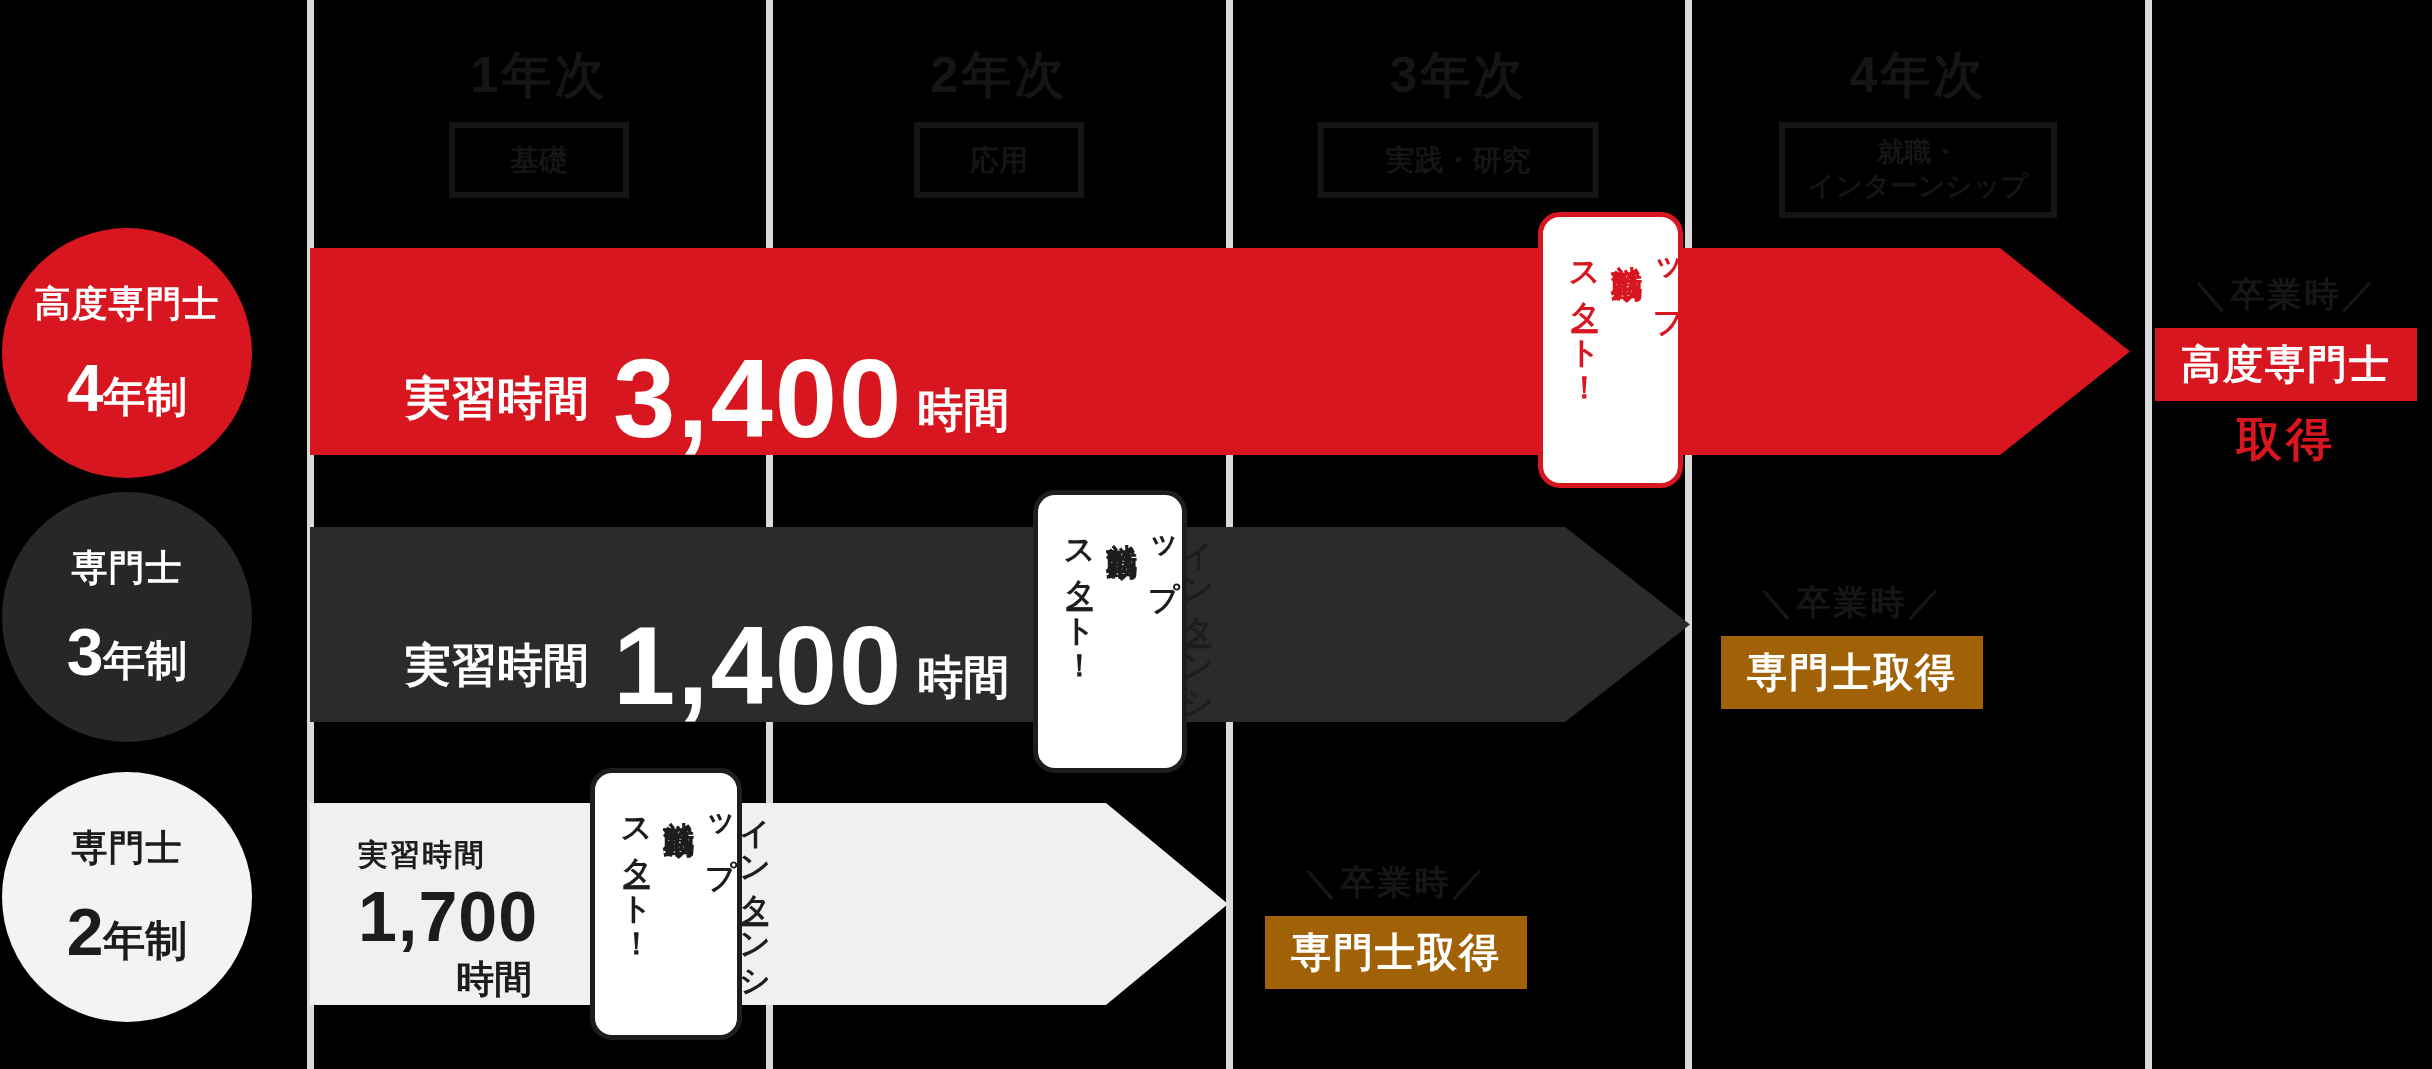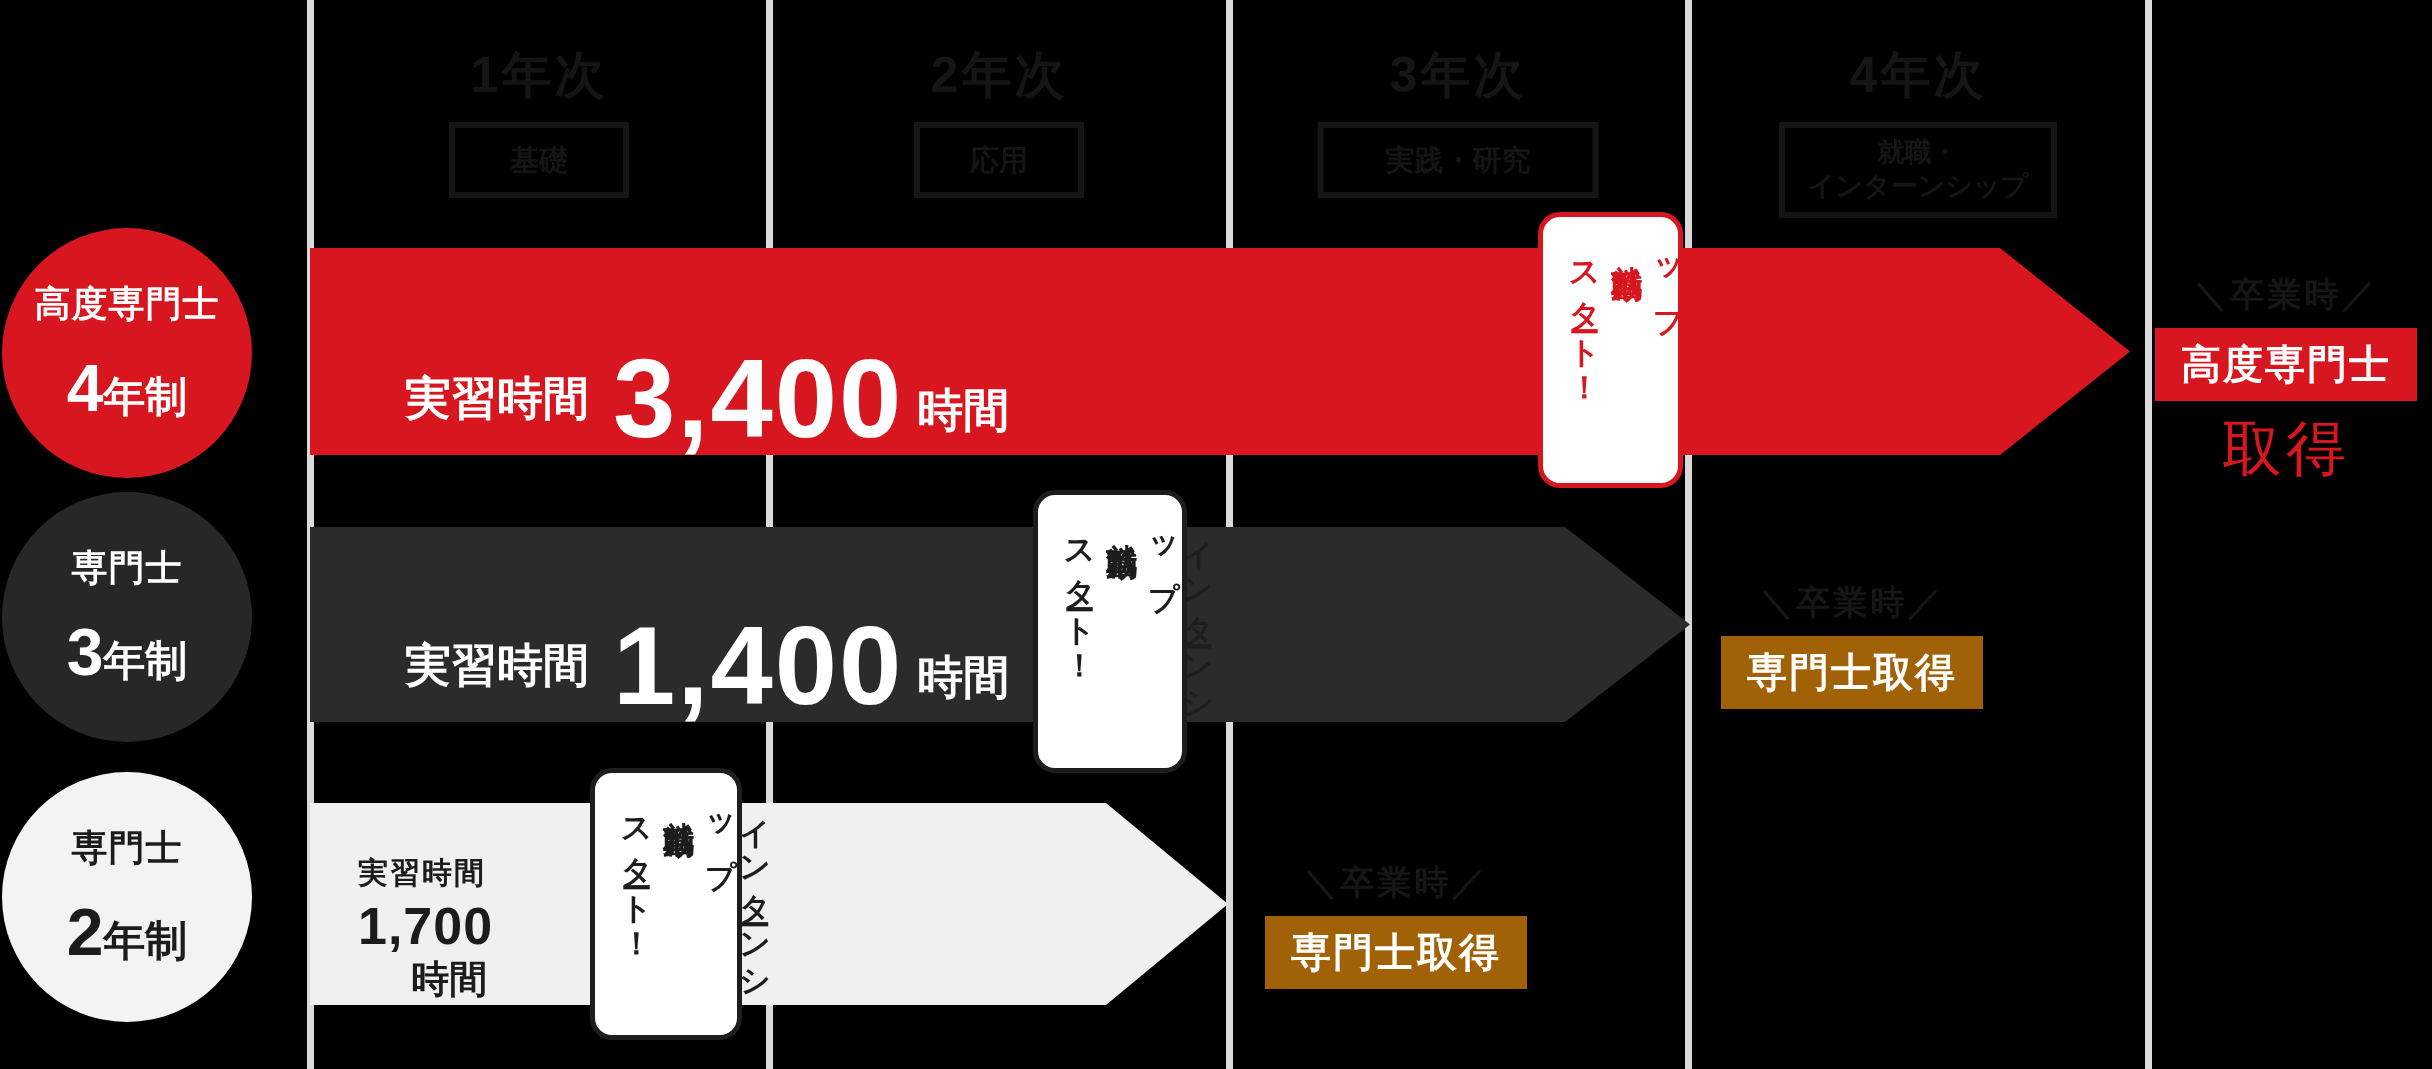--- a/index.html
+++ b/index.html
@@ -34,37 +34,37 @@
   .bar-dark  { background:#2b2b2b;
     clip-path:polygon(0 0, calc(100% - 125px) 0, 100% 50%, calc(100% - 125px) 100%, 0 100%); }
   .bar-light { background:#f0f0f0;
     clip-path:polygon(0 0, calc(100% - 122px) 0, 100% 50%, calc(100% - 122px) 100%, 0 100%); }
   .hours { display:flex; align-items:center; color:#fff; margin-left:95px; white-space:nowrap; }
   .hours .prefix { font-size:46px; font-weight:bold; }
   .hours .value  { font-size:112px; font-weight:bold; line-height:1; margin:0 14px 0 24px; letter-spacing:2px; }
   .hours .unit   { font-size:46px; font-weight:bold; position:relative; top:12px; }
   .hours-small { display:block; margin-left:48px; color:#1c1c1c; white-space:nowrap; }
   .hours-small .prefix { display:block; font-size:30px; font-weight:bold; letter-spacing:2px; }
-  .hours-small .value  { display:block; font-size:52px; font-weight:bold; line-height:1; margin-top:6px; letter-spacing:1px; }
+  .hours-small .value  { display:block; font-size:70px; font-weight:bold; line-height:1; margin-top:6px; letter-spacing:1px; }
   .hours-small .unit   { display:block; font-size:38px; font-weight:bold; text-align:right; margin-top:2px; padding-right:6px; }
   
   .callout { position:absolute; background:#fff; border-radius:22px; padding:24px 16px; z-index:5; }
   .callout-red  { border:5px solid #d7161f; color:#d7161f; }
   .callout-dark { border:5px solid #1d1d1d; color:#1d1d1d; }
   .callout-v { writing-mode:vertical-rl; text-orientation:mixed; height:100%;
     font-weight:bold; font-size:31px; line-height:1.1; letter-spacing:2px; }
   .callout-v span { display:block; margin-left:8px; }
   
   .result { position:absolute; transform:translateX(-50%); text-align:center; white-space:nowrap; }
   .result .top { font-size:34px; font-weight:bold; color:#161616; letter-spacing:3px; }
   .result .badge { display:inline-block; margin-top:10px; padding:9px 26px;
     font-size:40px; font-weight:bold; color:#fff; letter-spacing:2px; }
   .badge-red  { background:#d7161f; }
   .badge-dark { background:#a16207;font-family:Liberation Serif, serif; }
-  .result .bottom { margin-top:8px; font-size:60px; font-weight:normal; color:#d7161f; letter-spacing:4px; }
+  .result .bottom { margin-top:8px; font-size:46px; font-weight:bold; color:#d7161f; letter-spacing:4px; }
 </style>
 </head>
 <body>
 
 <div class="stage">
 
   <div class="gridline" style="left:307px"></div>
   <div class="gridline" style="left:766px"></div>
   <div class="gridline" style="left:1226px"></div>
   <div class="gridline" style="left:1685px"></div>

